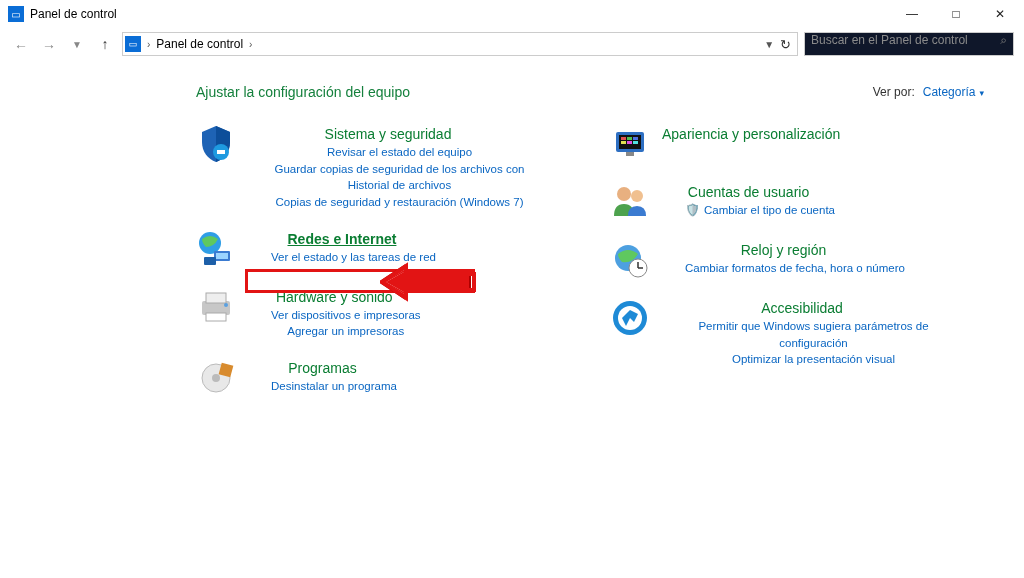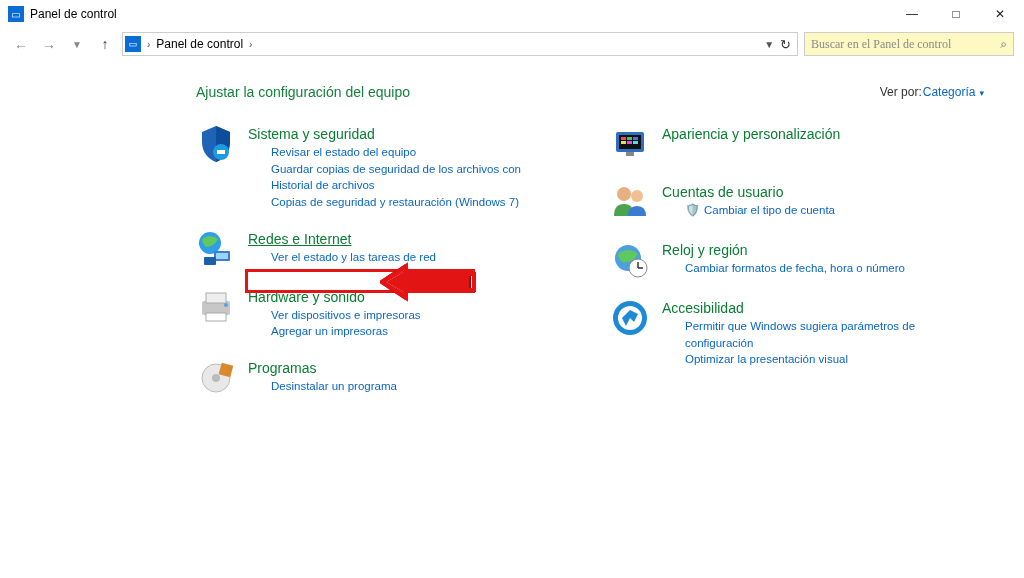--- a/index.html
+++ b/index.html
@@ -65,46 +65,45 @@
     display:flex;align-items:center;justify-content:center;color:#fff;font-size:9px;
   }
   .addr-seg { font-size:12px; color:#000;}
   .addr-chev { color:#555; font-size:10px; margin:0 2px;}
   .addr-right { margin-left:auto; display:flex; align-items:center; gap:6px; padding-right:4px;}
   .addr-right .dd { color:#555; font-size:10px;}
   .addr-right .rf { color:#333; font-size:13px;}
   .searchbox {
     width: 210px; height:24px;
     border:1px solid #ccc;
-    display:flex; align-items:center;
+    display:flex; align-items:flex-start;
     padding: 0 6px;
     color:#777;
     position:relative;
-    background:#fef9c3;
-    font-family:Liberation Serif, serif;
+    background:#0f172a;
   }
   .searchbox .mag {
     position:absolute; right:6px; color:#777; font-size:12px;
   }
   .searchbox .ph { color:#8a8a8a; font-size:12px; }
   
   .content {
     padding: 24px 40px 0 196px;
   }
   .heading-row {
     display:flex; align-items:center;
     margin-bottom: 24px;
   }
   .heading { color:#15803d; font-size:14px; }
-  .viewby-wrap { margin-left:auto; display:flex; align-items:center; gap:1px; font-size:12px;}
+  .viewby-wrap { margin-left:auto; display:flex; align-items:center; gap:8px; font-size:12px;}
   .viewby-label { color:#333;}
   .viewby-link { color:#0a66c2; }
   .viewby-link .chev { font-size:9px; margin-left:4px;}
   .columns {
-    display:flex; gap: 40px;
+    display:flex; gap: 40px; text-align: center;
   }
   .col { flex:1; }
   .category {
     display:flex;
     gap: 12px;
     margin-bottom: 18px;
     align-items:flex-start;
   }
   .cat-icon {
     width: 40px; height:40px;
@@ -211,21 +210,21 @@
         <div class="cat-icon">
           <svg width="40" height="40" viewBox="0 0 40 40">
               <circle cx="14" cy="14" r="11" fill="#2f9ee6"></circle>
               <path d="M6 10 Q14 4 22 10 Q18 18 10 18 Q6 14 6 10" fill="#5fc85f"></path>
               <rect x="18" y="22" width="16" height="10" rx="1" fill="#3b7bd1"></rect>
               <rect x="20" y="24" width="12" height="6" fill="#9bd4ff"></rect>
               <rect x="8" y="28" width="12" height="8" rx="1" fill="#1d5fa8"></rect>
             </svg>
         </div>
         <div class="cat-body">
-          <div class="cat-title" style="text-decoration:underline;">Redes e Internet</div>
+          <div class="cat-title" style="text-decoration:underline;font-weight:bold;">Redes e Internet</div>
           <a class="cat-link">Ver el estado y las tareas de red</a>
         </div>
       </div>
 
       <div class="category">
         <div class="cat-icon">
           <svg width="40" height="40" viewBox="0 0 40 40">
               <rect x="6" y="14" width="28" height="14" rx="2" fill="#c7c7c7"></rect>
               <rect x="10" y="6" width="20" height="10" fill="#eee" stroke="#aaa"></rect>
               <rect x="10" y="26" width="20" height="8" fill="#fff" stroke="#aaa"></rect>

